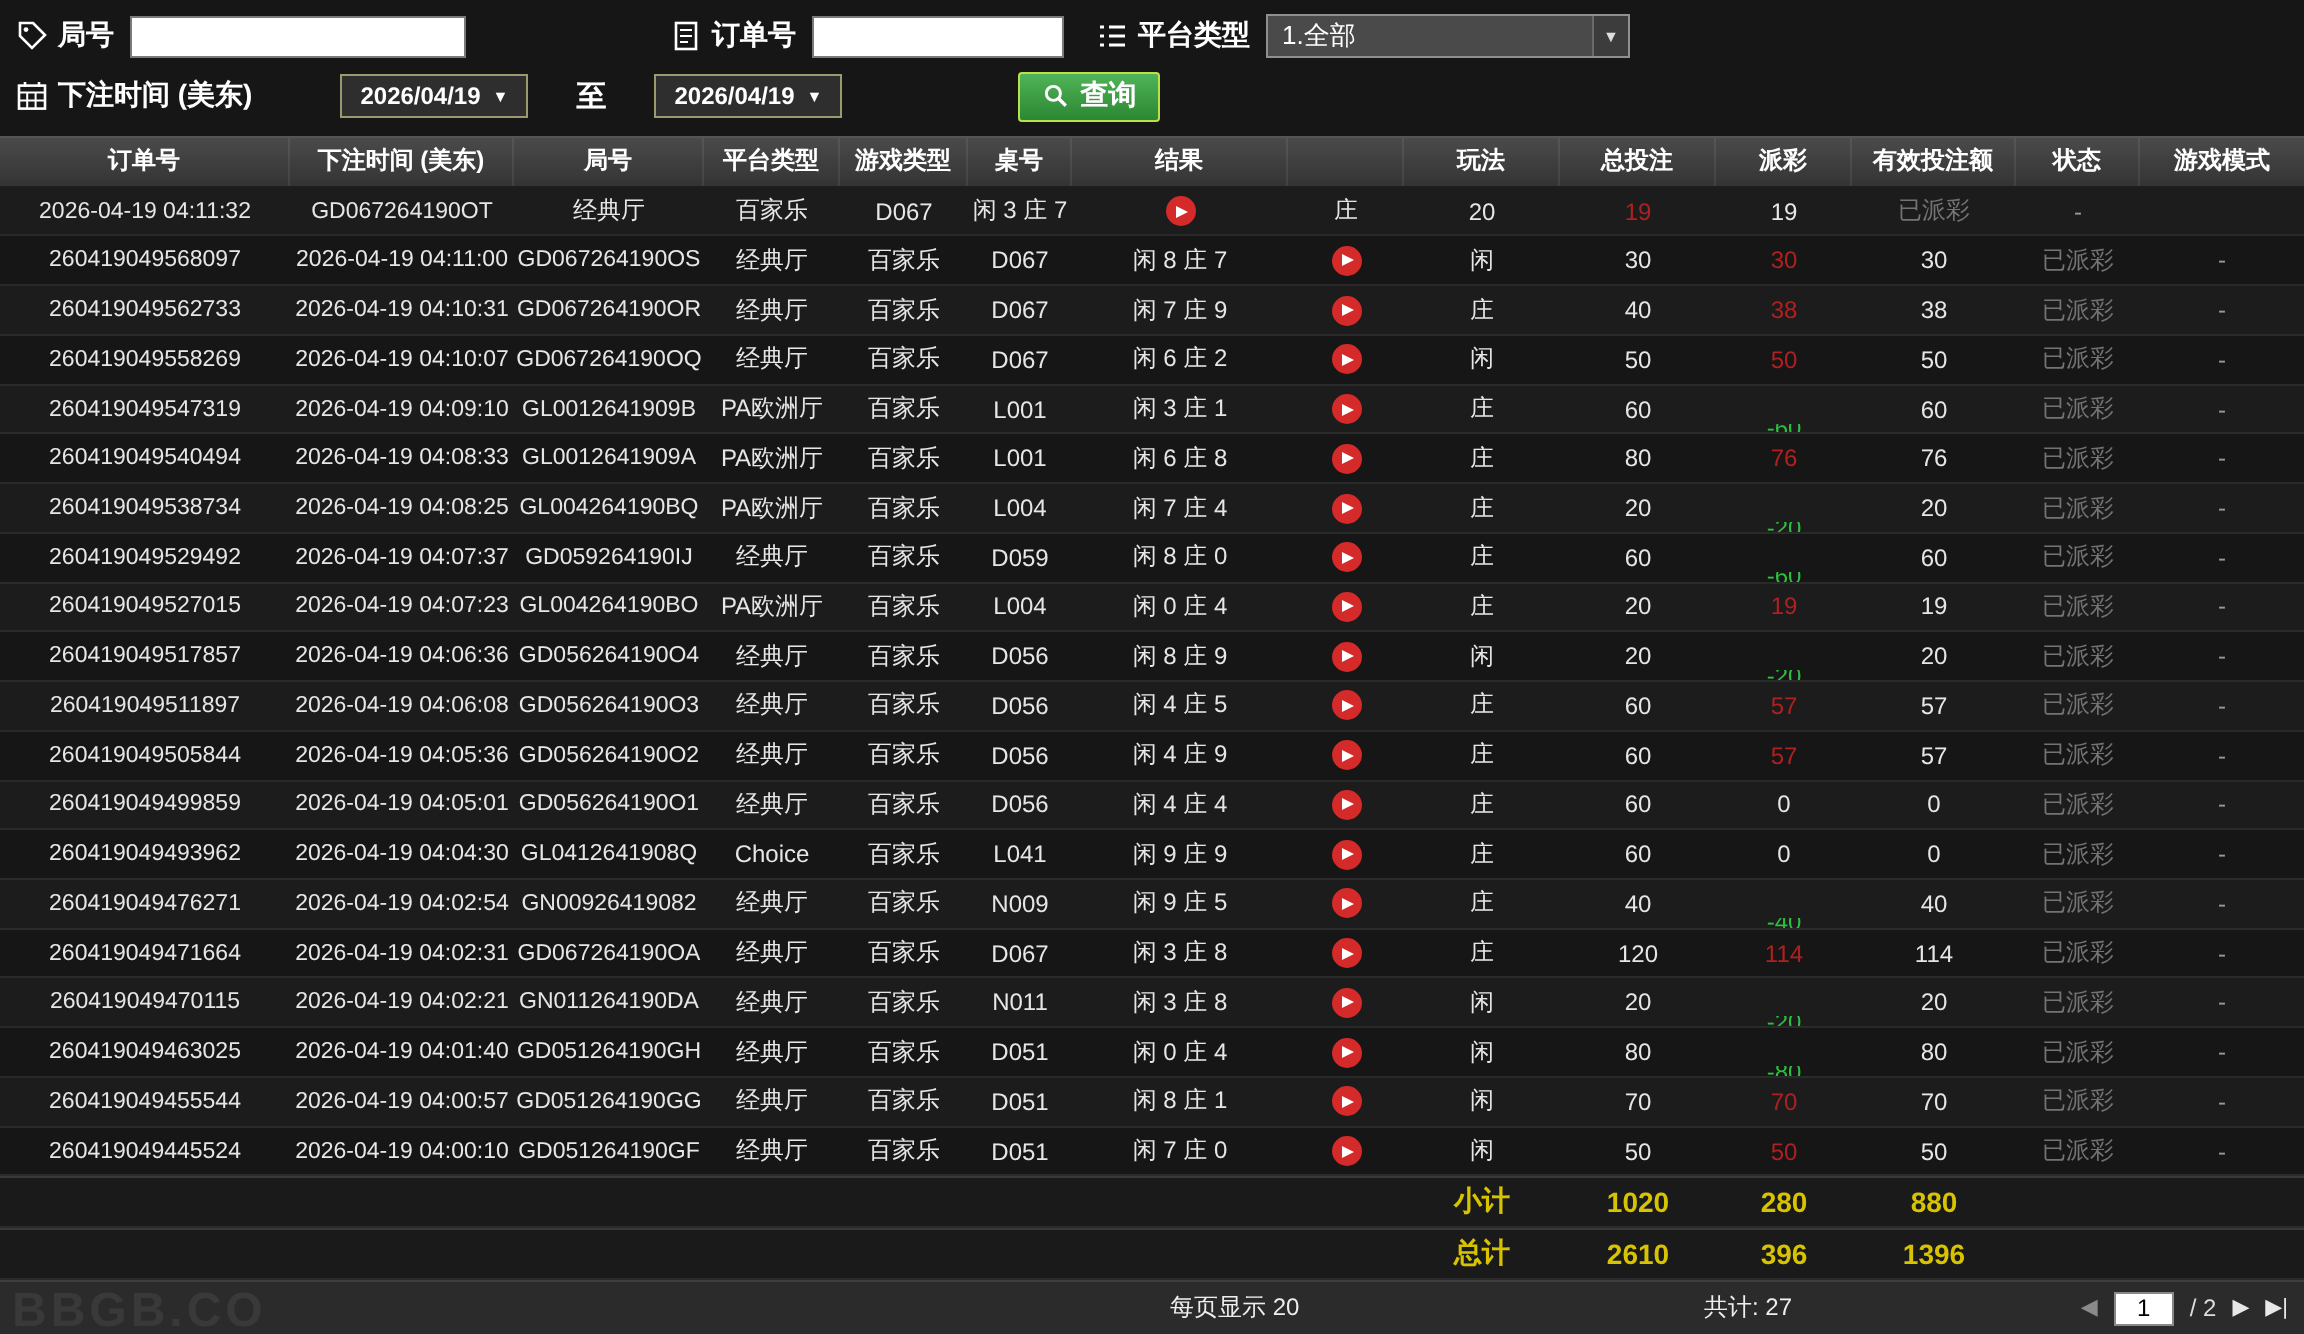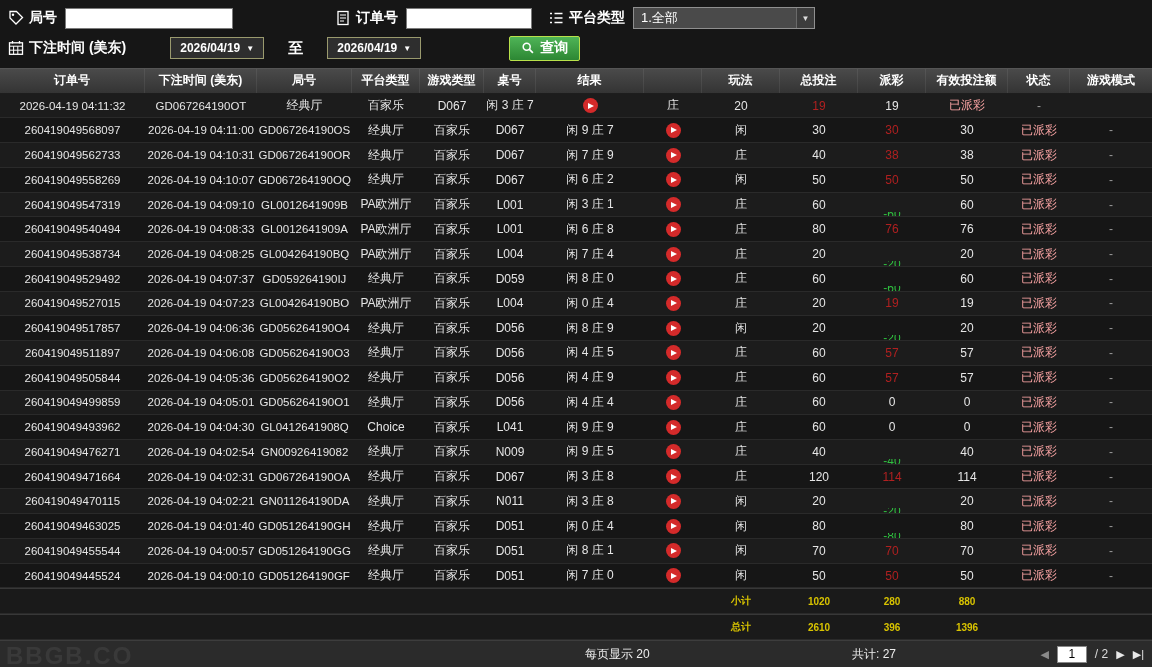--- a/index.html
+++ b/index.html
@@ -55,30 +55,30 @@
   .tr { border-bottom:1px solid #2a2a2a; }
   #rows { display:contents; }
   #rows .tr:nth-child(odd) { background:#1c1c1c; }
   #rows .tr:nth-child(even) { background:#161616; }
 
   .td { display:flex; align-items:center; justify-content:center; font-size:12px; color:#e6e6e6;
     white-space:nowrap; overflow:hidden; }
   .c-order, .c-time, .c-game { font-size:11.5px; }
   .c-payout.pos { color:#b02020; }
   .c-payout.neg { color:#2fbf3f;margin-top:19px; }
-  .c-status { color:#fca5a5; }
+  .c-status { color:#737373; }
   .c-mode { color:#9a9a9a; }
 
   .play-btn { width:15px; height:15px; border-radius:50%; background:#d42a2a;
     display:flex; align-items:center; justify-content:center; cursor:pointer; }
   .play-tri { width:0; height:0; border-left:6px solid #fff;
     border-top:3.5px solid transparent; border-bottom:3.5px solid transparent; margin-left:2px; }
 
   .sum-row { background:#1a1a1a; border-top:1px solid #383838; }
-  .sum-row .td { color:#d8c300; font-weight:bold; font-size:10px; }
+  .sum-row .td { color:#d8c300; font-weight:bold; font-size:14px; }
 
   
   .bottombar { position:absolute; left:0; right:0; bottom:0; height:27px; background:#2b2b2b;
     border-top:1px solid #3d3d3d; font-size:12px; color:#eee; }
   .watermark { position:absolute; left:6px; bottom:-3px; font-size:24px; font-weight:bold;
     color:rgba(255,255,255,0.07); letter-spacing:2px; }
   .per-page { position:absolute; left:585px; top:50%; transform:translateY(-50%); }
   .total-count { position:absolute; left:852px; top:50%; transform:translateY(-50%); }
   .pager { position:absolute; right:8px; top:0; height:100%; display:flex; align-items:center; gap:8px; }
   .pg { cursor:pointer; font-size:11px; line-height:1; }
@@ -200,21 +200,21 @@
     <div class="td c-mode">-</div>
   </div>
 
   <div class="tr">
     <div class="td c-order">260419049568097</div>
     <div class="td c-time">2026-04-19 04:11:00</div>
     <div class="td c-game">GD067264190OS</div>
     <div class="td c-platform">经典厅</div>
     <div class="td c-gtype">百家乐</div>
     <div class="td c-table">D067</div>
-    <div class="td c-result">闲 9 庄 7</div>
+    <div class="td c-result">闲 8 庄 7</div>
     <div class="td c-play">
       <span class="play-btn">
             <span class="play-tri"></span>
           </span>
     </div>
     <div class="td c-method">闲</div>
     <div class="td c-total">30</div>
     <div class="td c-payout pos">30</div>
     <div class="td c-valid">30</div>
     <div class="td c-status">已派彩</div>

